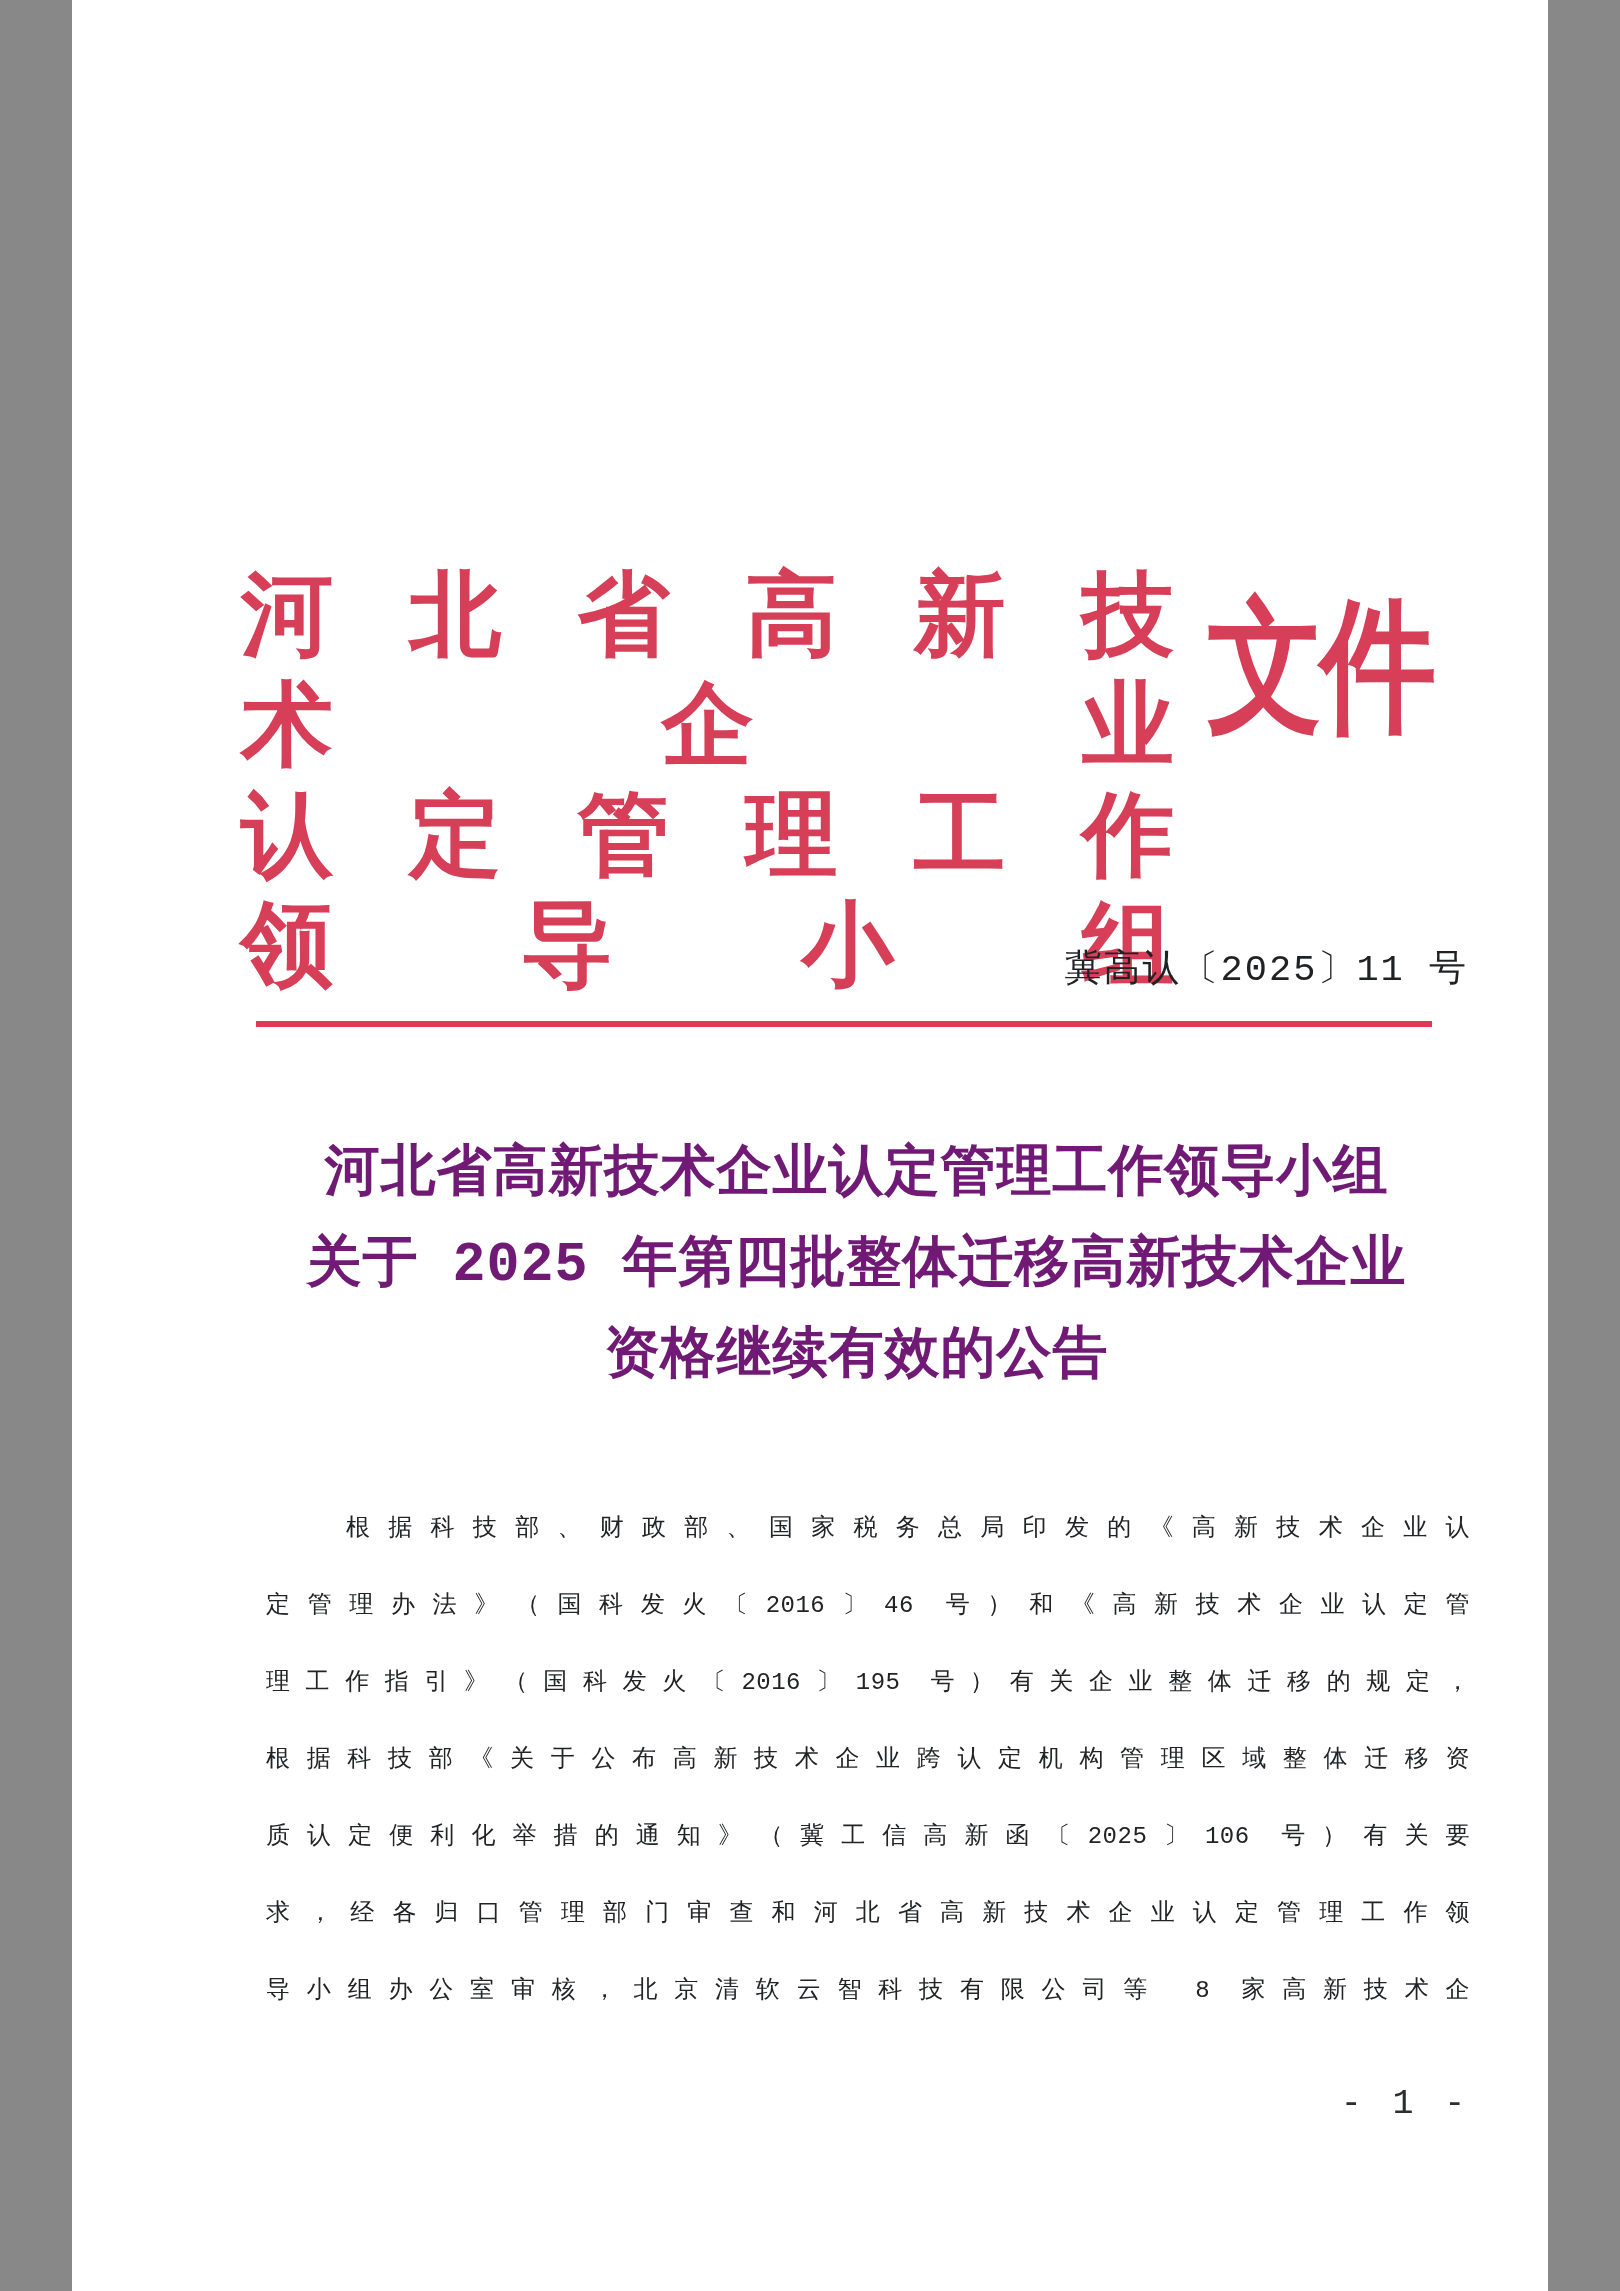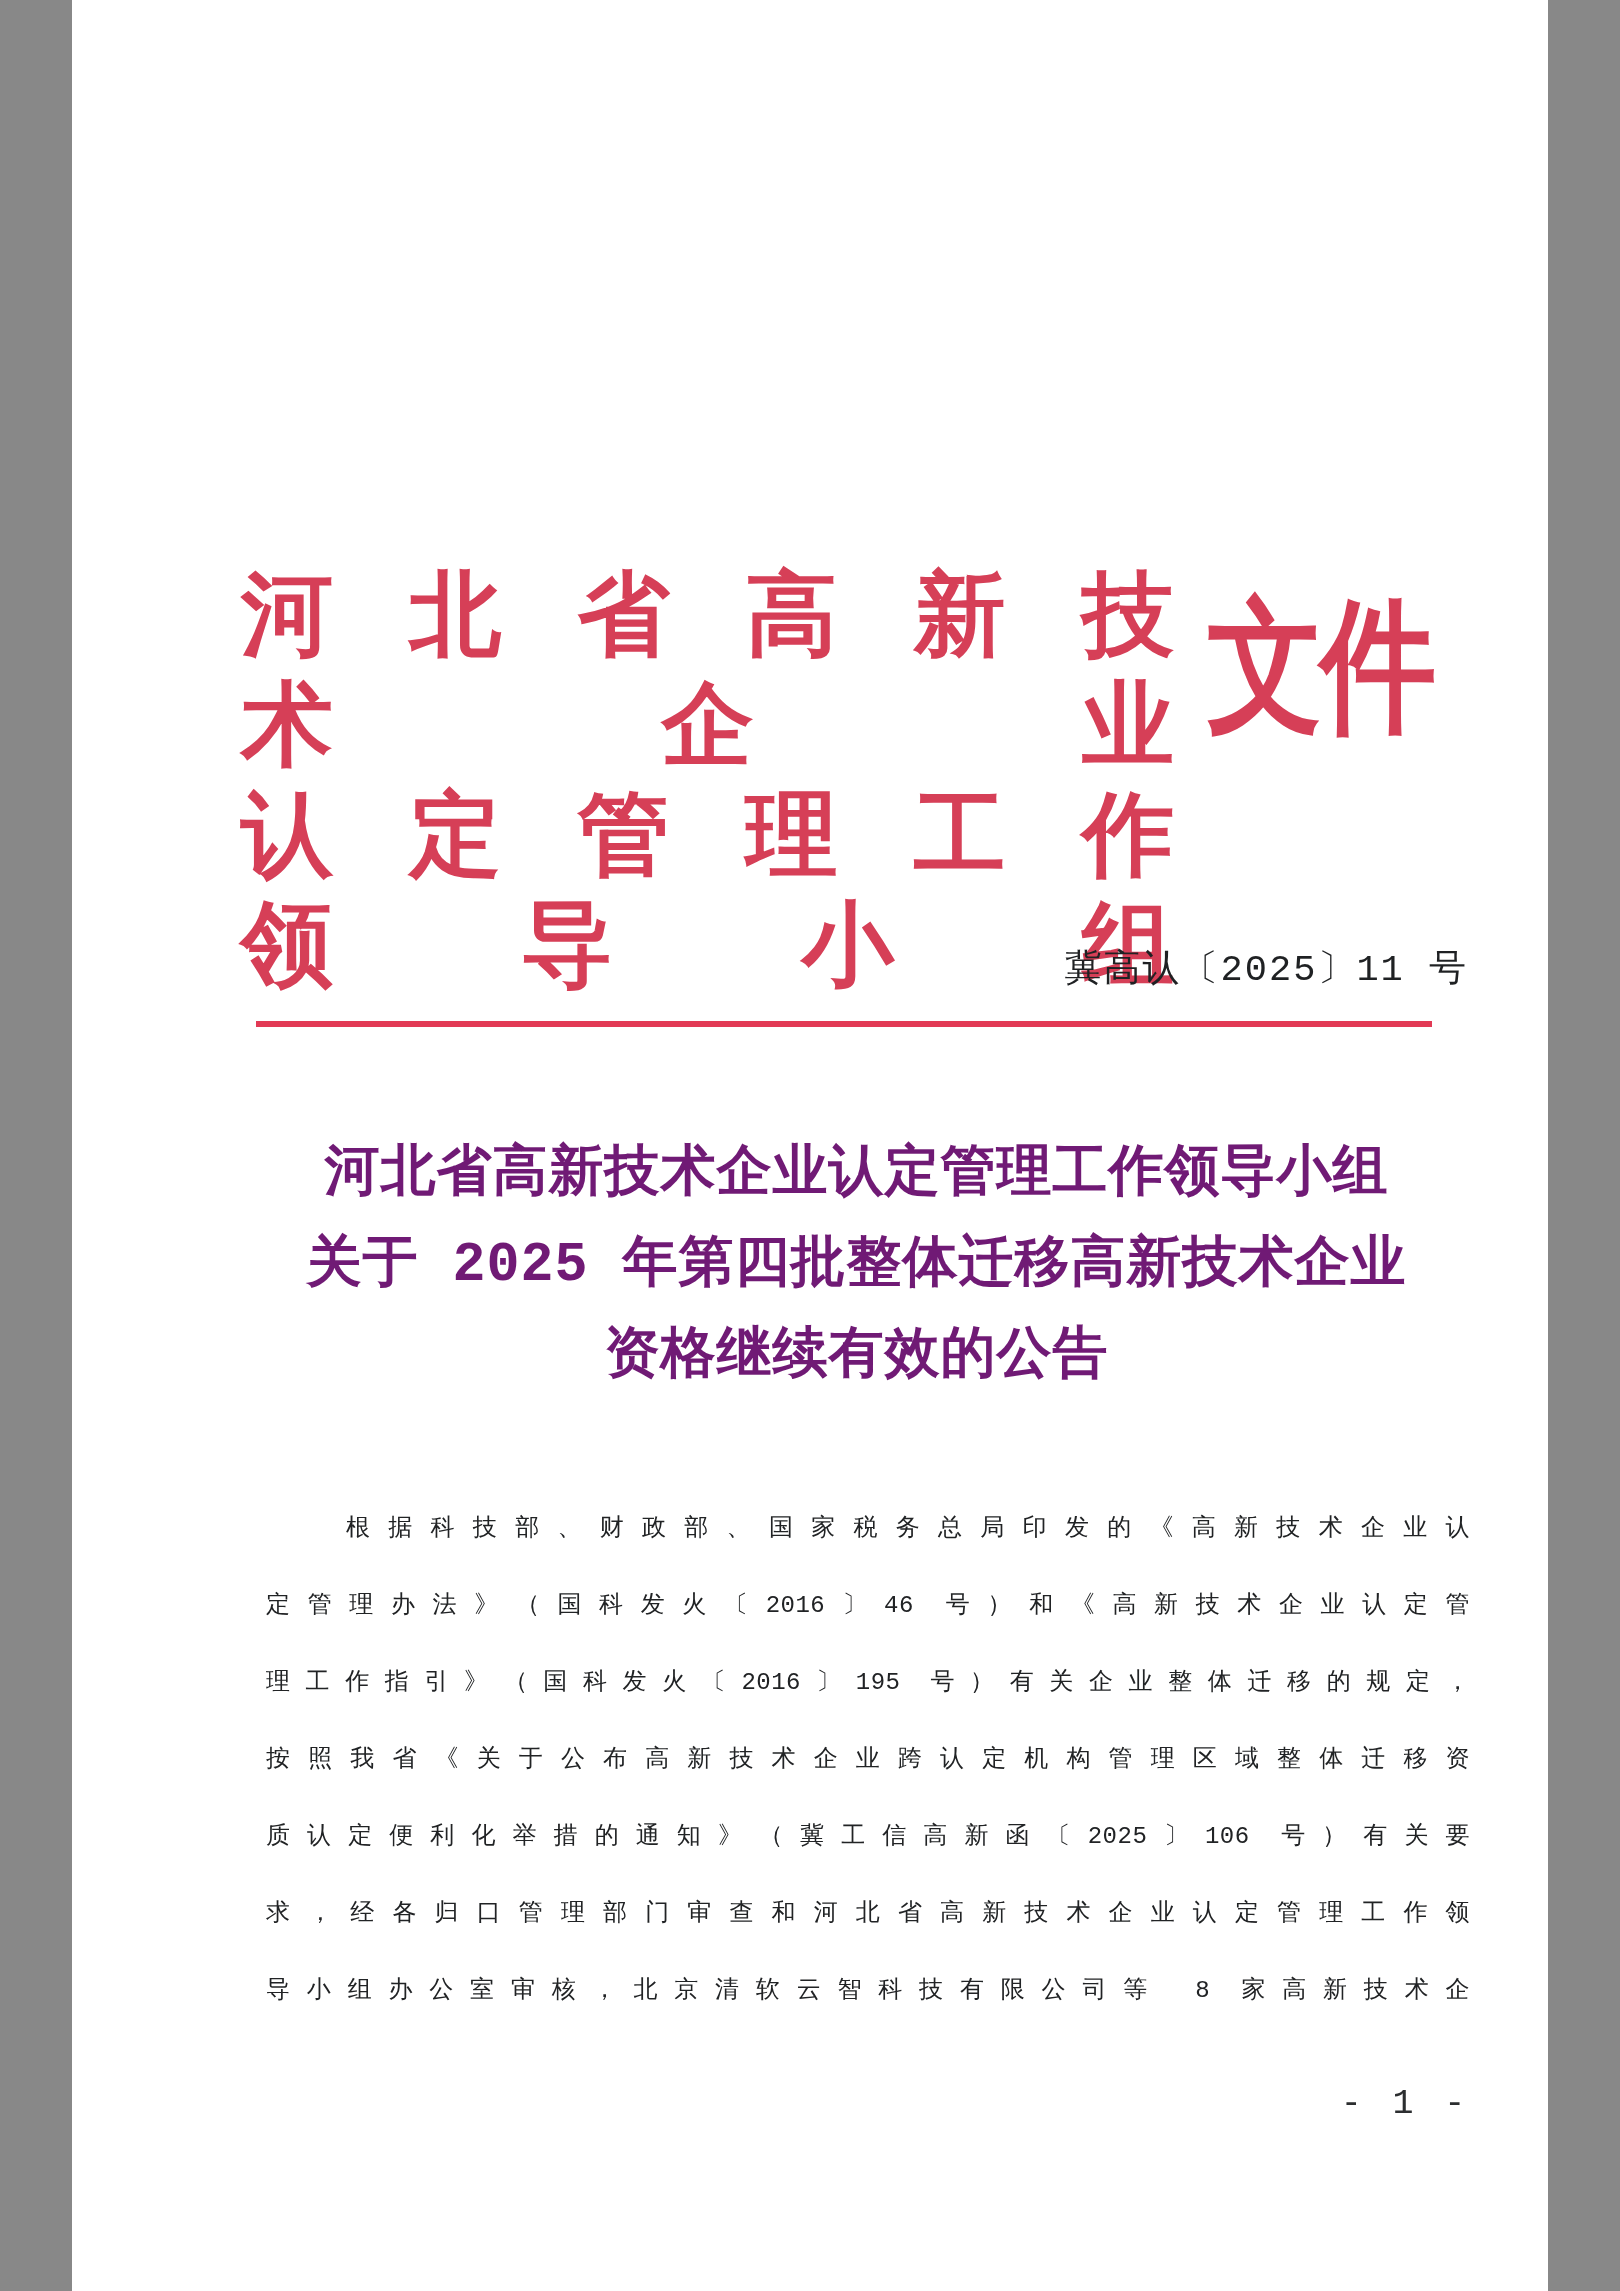--- a/index.html
+++ b/index.html
@@ -136,21 +136,21 @@
   <h1 class="title">
     <span class="title-line">河北省高新技术企业认定管理工作领导小组</span>
     <span class="title-line">关于 2025 年第四批整体迁移高新技术企业</span>
     <span class="title-line">资格继续有效的公告</span>
   </h1>
 
   <main class="body-text">
     <div class="body-line indent">根据科技部、财政部、国家税务总局印发的《高新技术企业认</div>
     <div class="body-line">定管理办法》（国科发火〔2016〕46 号）和《高新技术企业认定管</div>
     <div class="body-line">理工作指引》（国科发火〔2016〕195 号）有关企业整体迁移的规定，</div>
-    <div class="body-line">按照我省《关于公布高新技术企业跨认定机构管理区域整体迁移资</div>
+    <div class="body-line">根据科技部《关于公布高新技术企业跨认定机构管理区域整体迁移资</div>
     <div class="body-line">质认定便利化举措的通知》（冀工信高新函〔2025〕106 号）有关要</div>
     <div class="body-line">求，经各归口管理部门审查和河北省高新技术企业认定管理工作领</div>
     <div class="body-line">导小组办公室审核，北京清软云智科技有限公司等 8 家高新技术企</div>
   </main>
 
   <div class="page-number">- 1 -</div>
 
 </div>
 
 

